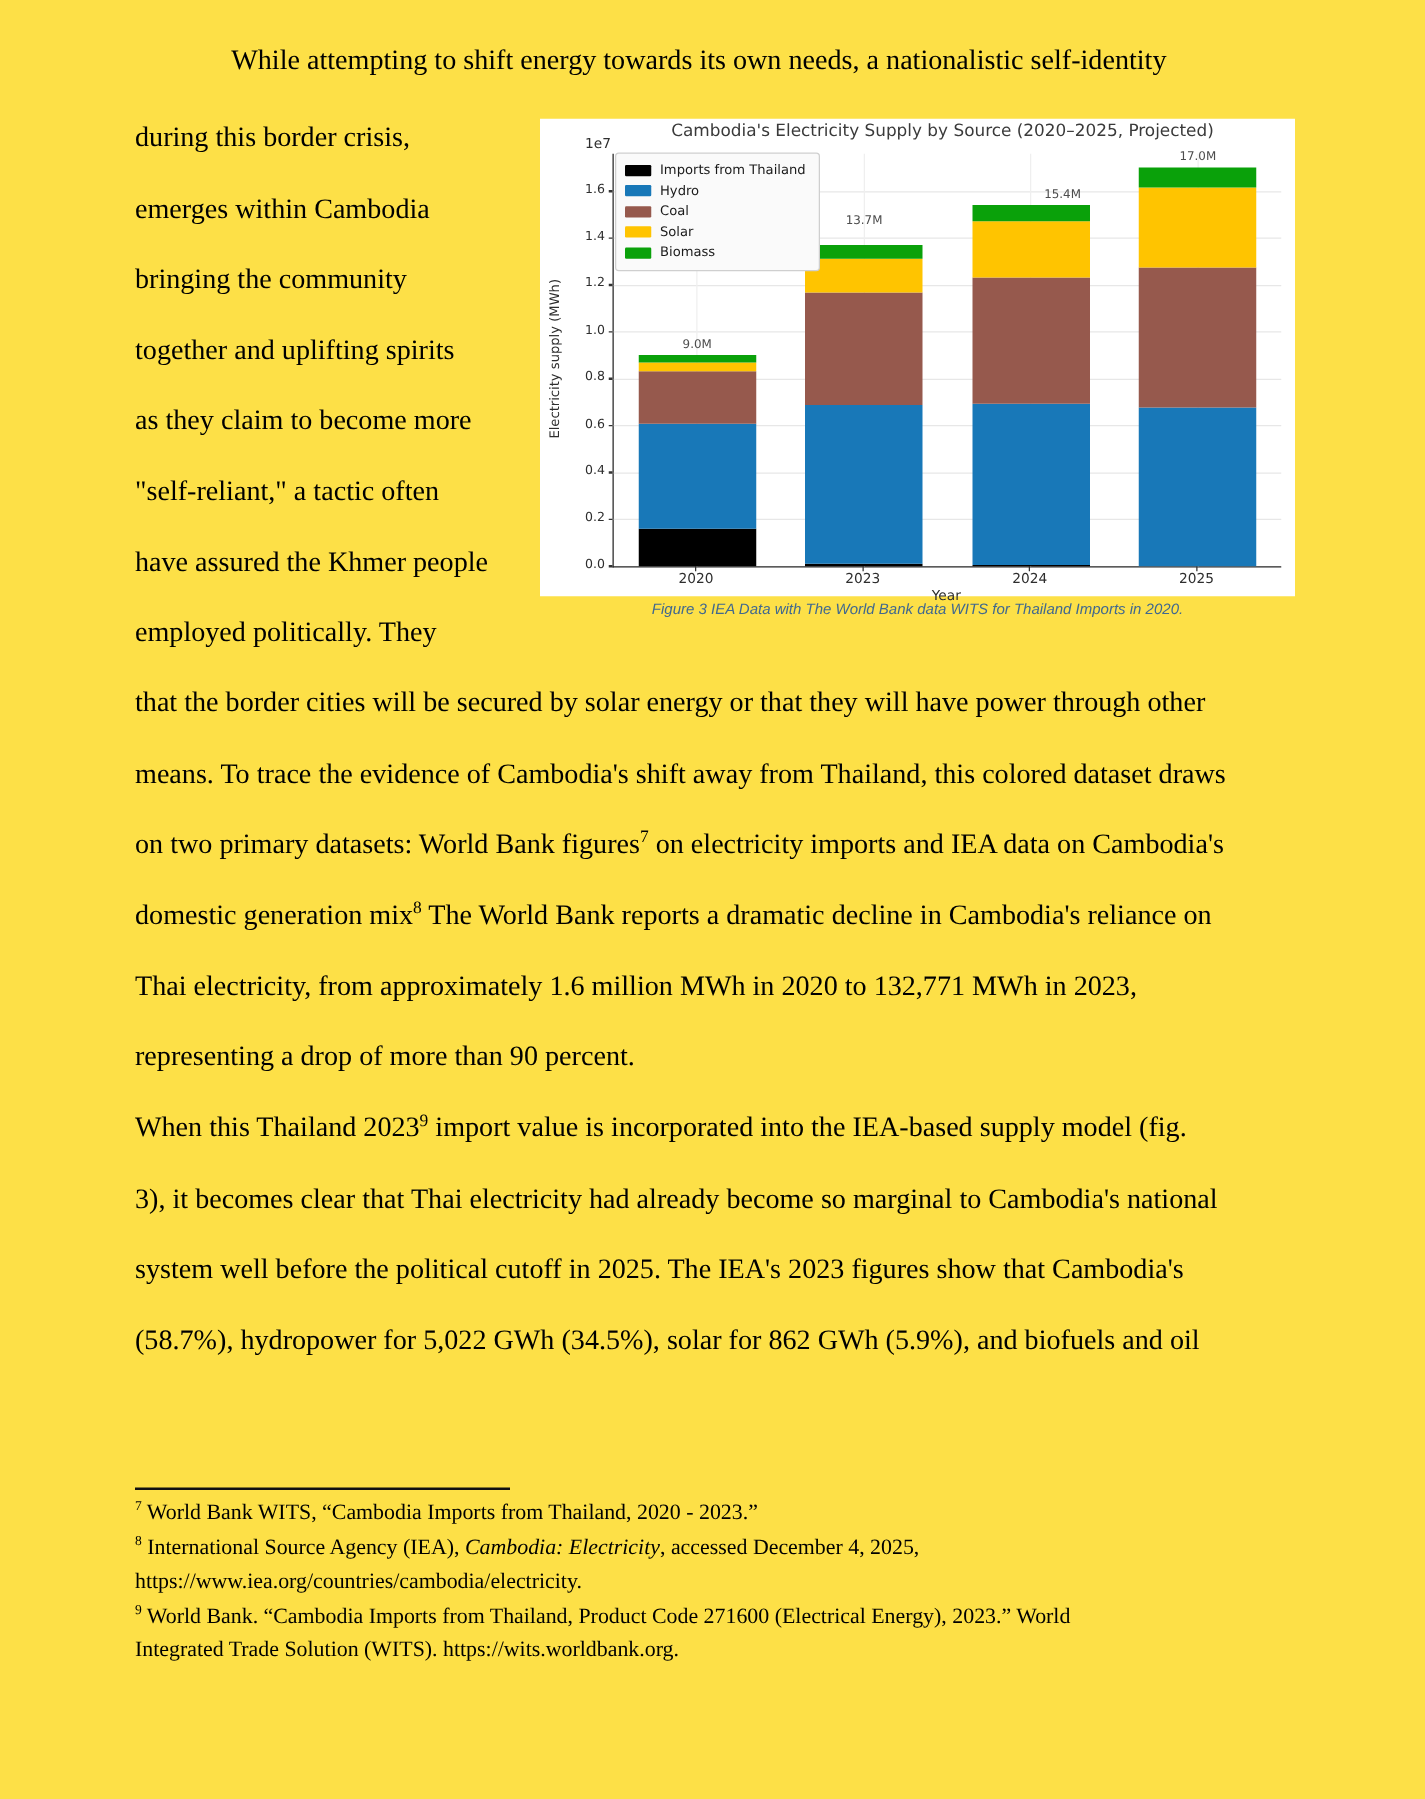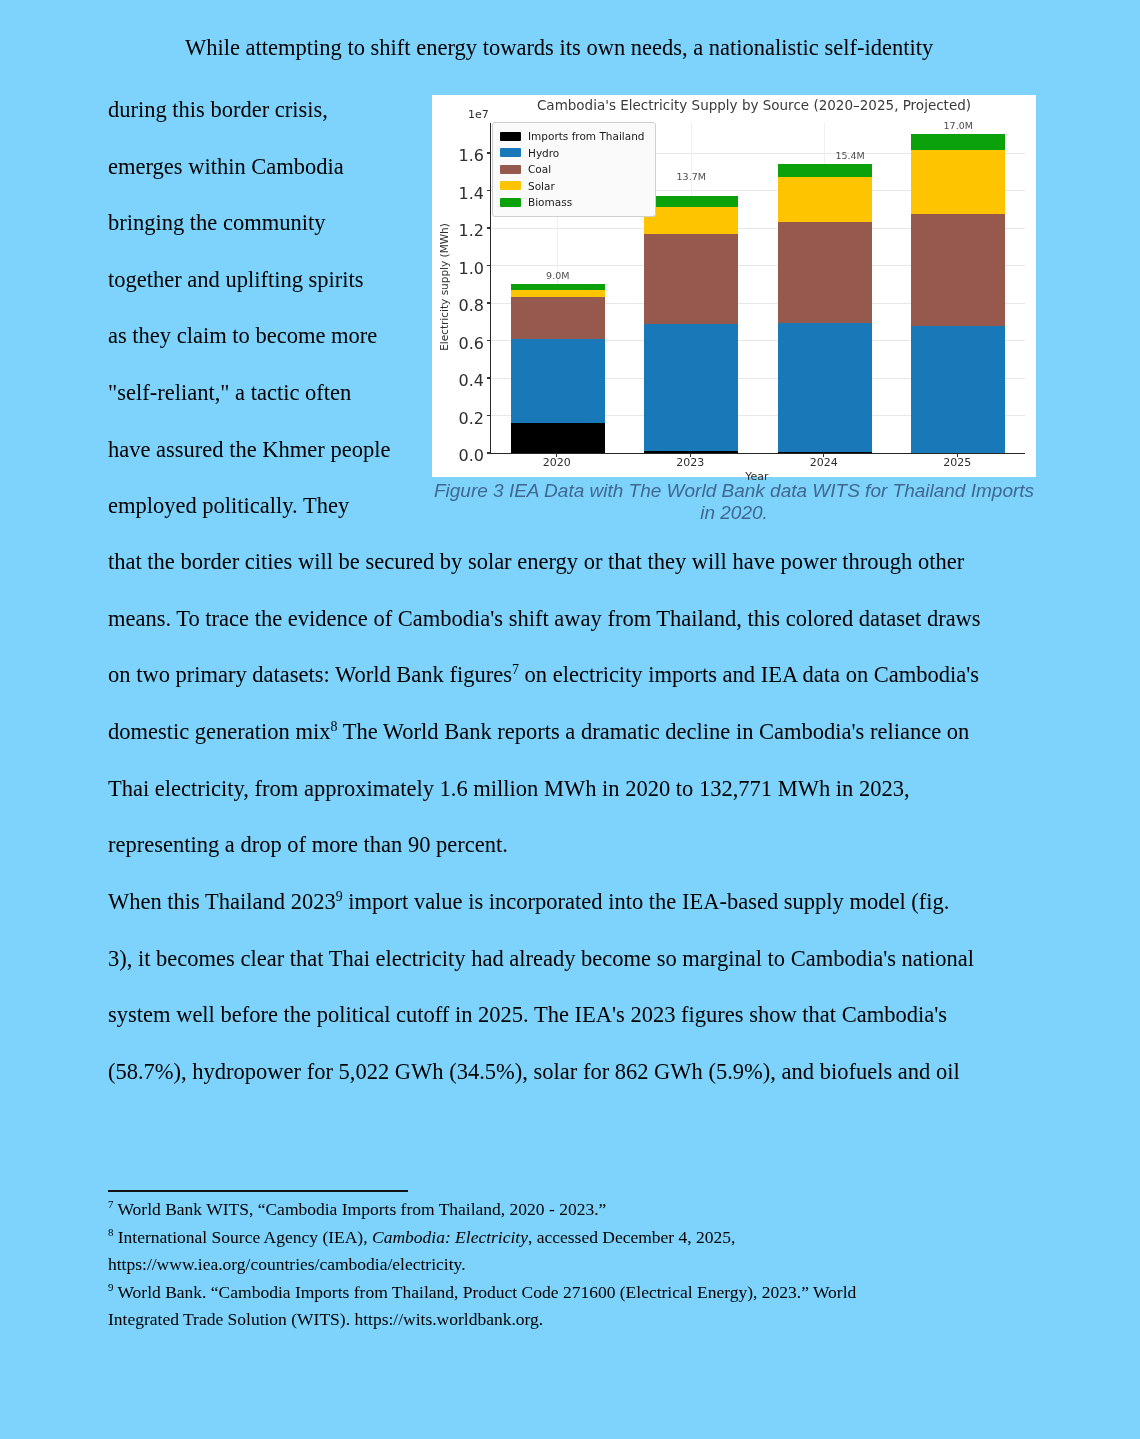--- a/index.html
+++ b/index.html
@@ -1,49 +1,49 @@
 <!DOCTYPE html>
 <html><head>
 <meta charset="utf-8">
 <style>
   html,body{margin:0;padding:0;background:#ffffff;}
-  .page{position:relative;width:1140px;height:1439px;background:#7dd3fc;overflow:hidden;
+  .page{position:relative;width:1140px;height:1439px;background:#fde047;overflow:hidden;
         font-family:"Liberation Serif",serif;color:#000;}
   .tl{white-space:nowrap;}
   sup{font-size:62%;line-height:0;vertical-align:super;}
 
   .intro{position:absolute;top:35px;left:108px;width:1000px;font-size:22.5px;text-indent:77px;white-space:nowrap;}
   .left-col{position:absolute;top:82px;left:108px;width:320px;font-size:22.5px;line-height:56.6px;}
   .body-text{position:absolute;top:534px;left:108px;width:1010px;font-size:22.5px;line-height:56.65px;}
 
   .figure{position:absolute;left:432px;top:95px;width:604px;height:382px;background:#ffffff;
           font-family:"DejaVu Sans",sans-serif;}
   .c-title{position:absolute;left:40px;top:2px;width:564px;text-align:center;font-size:13.5px;color:#3a3a3a;}
   .c-offset{position:absolute;left:36px;top:13px;font-size:11px;color:#2e2e2e;}
   .plot{position:absolute;left:58px;top:28px;width:534px;height:330px;
         border-left:1.4px solid #262626;border-bottom:1.7px solid #262626;background:#fff;}
   .grid-h{position:absolute;left:0;width:100%;height:1px;background:#e7e7e7;}
   .grid-v{position:absolute;top:0;height:100%;width:1px;background:#efefef;}
   .bar-seg{position:absolute;}
   .c-btotal{position:absolute;width:80px;text-align:center;font-size:9.5px;color:#4d4d4d;}
-  .c-ytick{position:absolute;left:16px;width:36px;text-align:right;font-size:16px;color:#2e2e2e;}
+  .c-ytick{position:absolute;left:16px;width:36px;text-align:right;font-size:10px;color:#2e2e2e;}
   .c-ymark{position:absolute;left:54.5px;width:3.5px;height:1.3px;background:#333;}
   .c-xtick{position:absolute;width:80px;text-align:center;font-size:11px;color:#2e2e2e;top:361px;}
   .c-xmark{position:absolute;width:1.3px;height:3.5px;background:#333;top:358px;}
   .c-xlabel{position:absolute;left:58px;width:534px;top:375px;text-align:center;font-size:11px;color:#2e2e2e;}
   .c-ylabel{position:absolute;left:-68px;top:186px;width:160px;text-align:center;
             font-size:10.5px;color:#2e2e2e;transform:rotate(-90deg);}
   .legend{position:absolute;left:60px;top:27px;background:#fafafa;border:1px solid #cfcfcf;border-radius:3px;
           padding:5px 10px 5px 7px;z-index:5;}
   .lg-row{display:flex;align-items:center;height:16.5px;}
   .lg-swatch{width:21px;height:9px;margin-right:7px;border-radius:1px;flex:0 0 auto;}
   .lg-label{font-size:10.5px;color:#1a1a1a;white-space:nowrap;}
 
   .caption{position:absolute;left:432px;top:480px;width:604px;text-align:center;
-           font-family:"Liberation Sans",sans-serif;font-style:italic;font-size:19px;color:#40688f;}
+           font-family:"Liberation Sans",sans-serif;font-style:italic;font-size:12px;color:#40688f;}
 
   .fn-sep{position:absolute;left:108px;top:1190px;width:300px;height:2.2px;background:#111;}
   .footnotes{position:absolute;left:108px;top:1196px;width:1010px;font-size:17.5px;line-height:27.6px;}
 </style>
 </head>
 <body>
 
 <div class="page">
 
   <div class="intro">While attempting to shift energy towards its own needs, a nationalistic self-identity</div>

